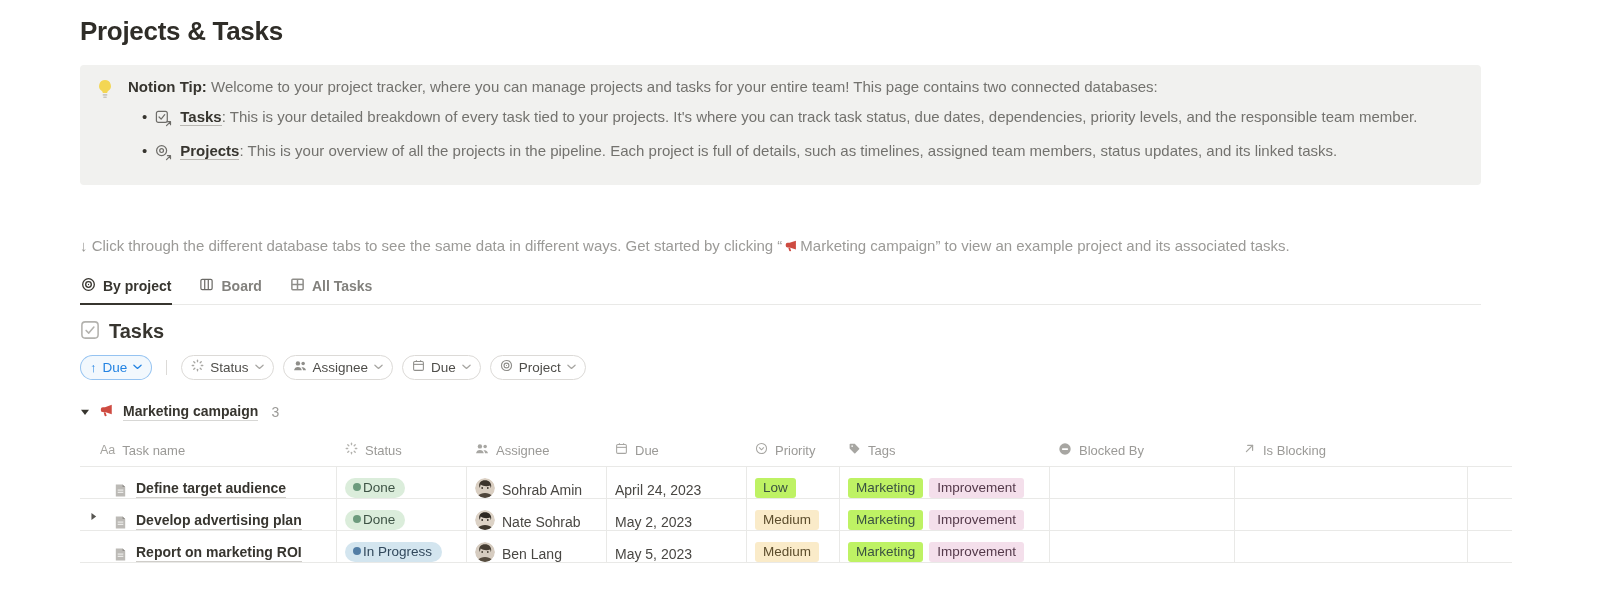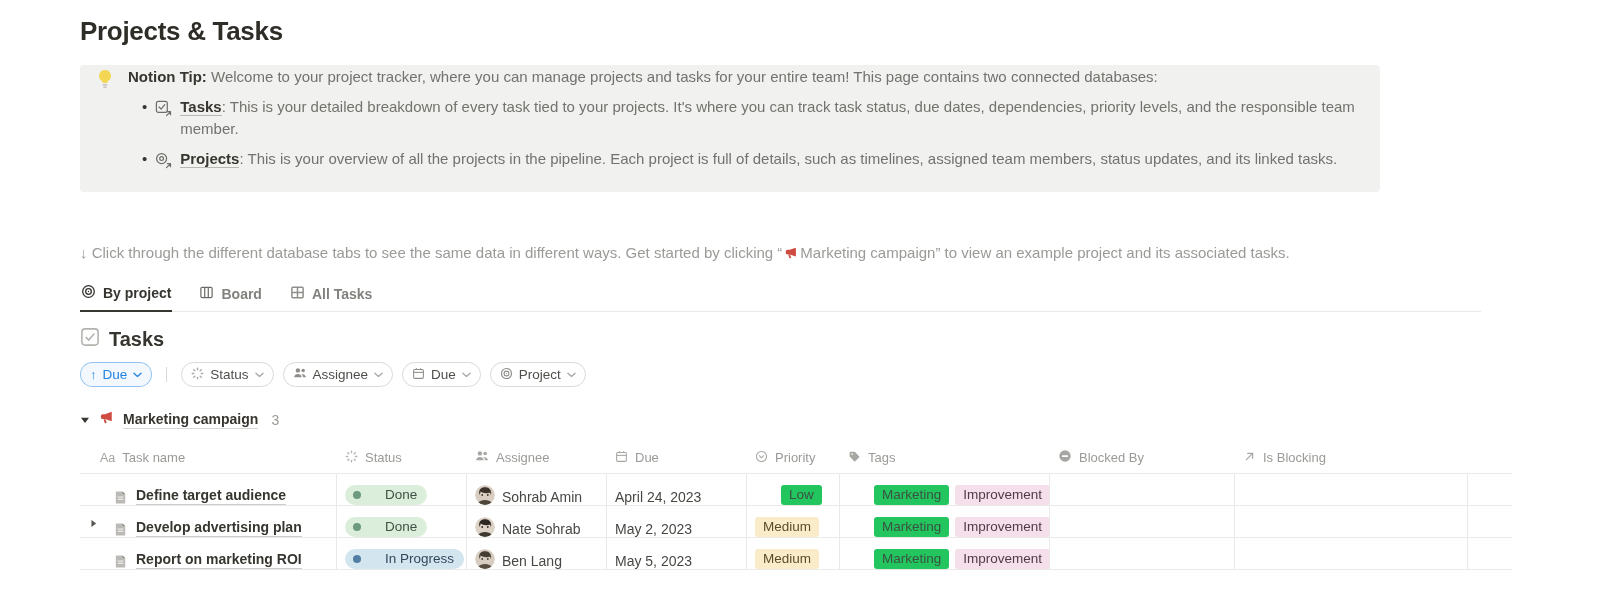--- a/index.html
+++ b/index.html
@@ -3,22 +3,22 @@
 <meta charset="utf-8">
 <style>
   * { box-sizing: border-box; margin: 0; padding: 0; }
   html,body { width: 1600px; height: 597px; background: #ffffff; overflow: hidden;
     font-family: "Liberation Sans", "DejaVu Sans", sans-serif; color: #37352F; }
   .content { padding: 16px 0 0 80px; }
 
   .page-title { font-size: 26px; font-weight: 700; letter-spacing: -0.3px; color: #2f2d28; }
 
   
-  .callout { margin-top: 18px; width: 1300px; background: #F1F1EF; border-radius: 4px;
-    padding: 1px 16px 10px 14px; display: flex; gap: 12px; }
+  .callout { margin-top: 18px; width: 1401px; background: #F1F1EF; border-radius: 4px;
+    padding: 11px 16px 10px 14px; display: flex; gap: 12px; }
   .callout-icon { flex: 0 0 22px; padding-top: 2px; }
   .callout-body { font-size: 15px; line-height: 1.5; color: #73726e; }
   .callout-body b { color: #37352F; }
   .callout-bullets { list-style: none; margin-top: 6px; }
   .callout-bullets li { display: flex; align-items: flex-start; gap: 8px; margin: 7px 0; padding-left: 14px; }
   .bullet-marker { color: #37352F; font-size: 15px; line-height: 1.5; }
   .bullet-ic { padding-top: 4px; flex: 0 0 17px; }
   .bullet-label { font-weight: 700; color: #37352F; border-bottom: 1px solid #b9b7b2; }
 
   .instruction { margin-top: 52px; width: 1401px; font-size: 15px; color: #9B9A97; }
@@ -59,30 +59,30 @@
   .td { height: 32px; display: flex; align-items: flex-end; padding: 0 8px; font-size: 14px;
     color: #494743; border-bottom: 1px solid #E9E9E7; border-right: 1px solid #E9E9E7;
     white-space: nowrap; overflow: hidden; gap: 7px; }
   .td:last-child { border-right: none; }
   .td.name { padding-left: 33px; position: relative; }
   .td.name .title { font-weight: 700; color: #37352F; border-bottom: 1px solid #cfcdc9; padding-bottom: 1px; }
   .expander { position: absolute; left: 9px; top: 9px; cursor: pointer; }
   .doc-ic { flex: 0 0 16px; display: flex; }
   .avatar { flex: 0 0 20px; width: 20px; height: 20px; border-radius: 50%; overflow: hidden; display: flex; }
 
-  .status-pill { display: inline-flex; align-items: center; gap: 24px; border-radius: 12px;
+  .status-pill { display: inline-flex; align-items: center; gap: 2px; border-radius: 12px;
     padding: 2px 10px 3px 8px; font-size: 13.5px; color: #44503f; }
   .status-pill .dot { width: 8px; height: 8px; border-radius: 50%; }
   .pill-green { background: #DBEDDB; color: #3e5345; }
   .pill-green .dot { background: #6C9B7D; }
   .pill-blue { background: #D3E5EF; color: #31485c; }
   .pill-blue .dot { background: #527DA5; }
 
   .select-pill { display: inline-block; border-radius: 3px; padding: 2px 8px 3px 8px; font-size: 13.5px; }
-  .sel-green { background: #22c55e; color: #3a5242; margin-left: 26px; }
+  .sel-green { background: #bef264; color: #3a5242; }
   .sel-yellow { background: #FAEBC9; color: #5c4d2c; }
   .sel-pink { background: #F4DFEB; color: #54394a; }
   .tagset { display: flex; gap: 6px; }
 
   .tfoot { display: flex; align-items: baseline; gap: 7px; padding: 8px 0 0 290px; }
   .tfoot .lbl { font-size: 9.5px; letter-spacing: 1.1px; color: #A5A4A0; margin-top: 28px; }
   .tfoot .val { font-size: 13.5px; color: #3F3E3B; }
 </style>
 </head>
 <body>

